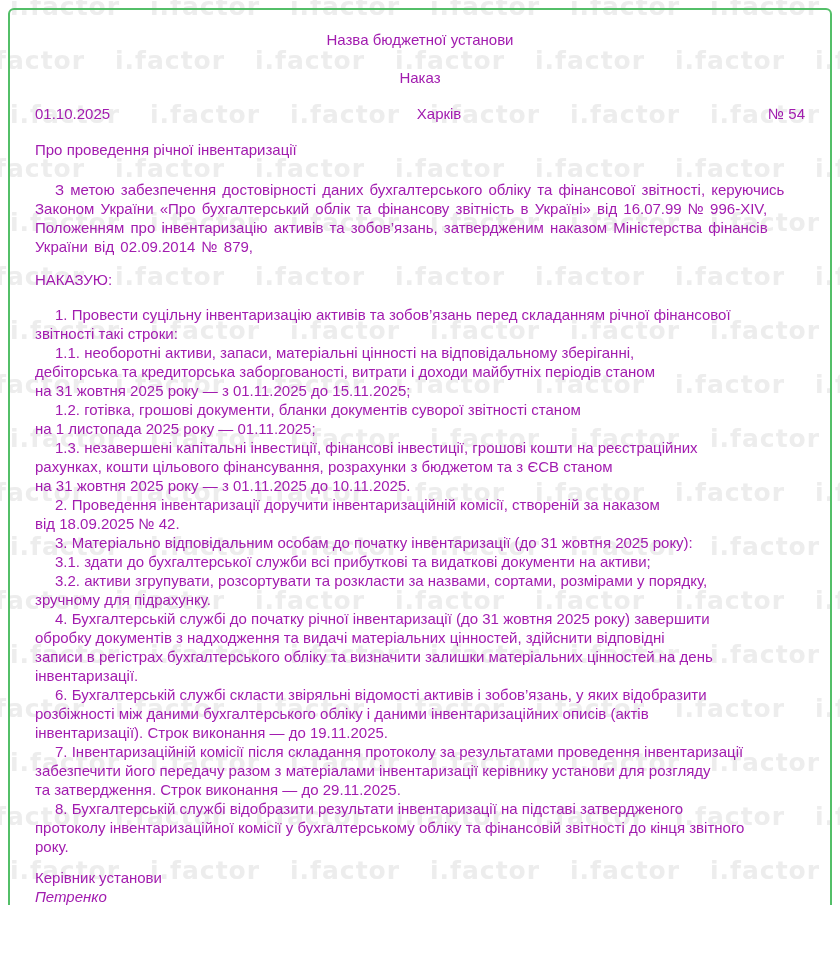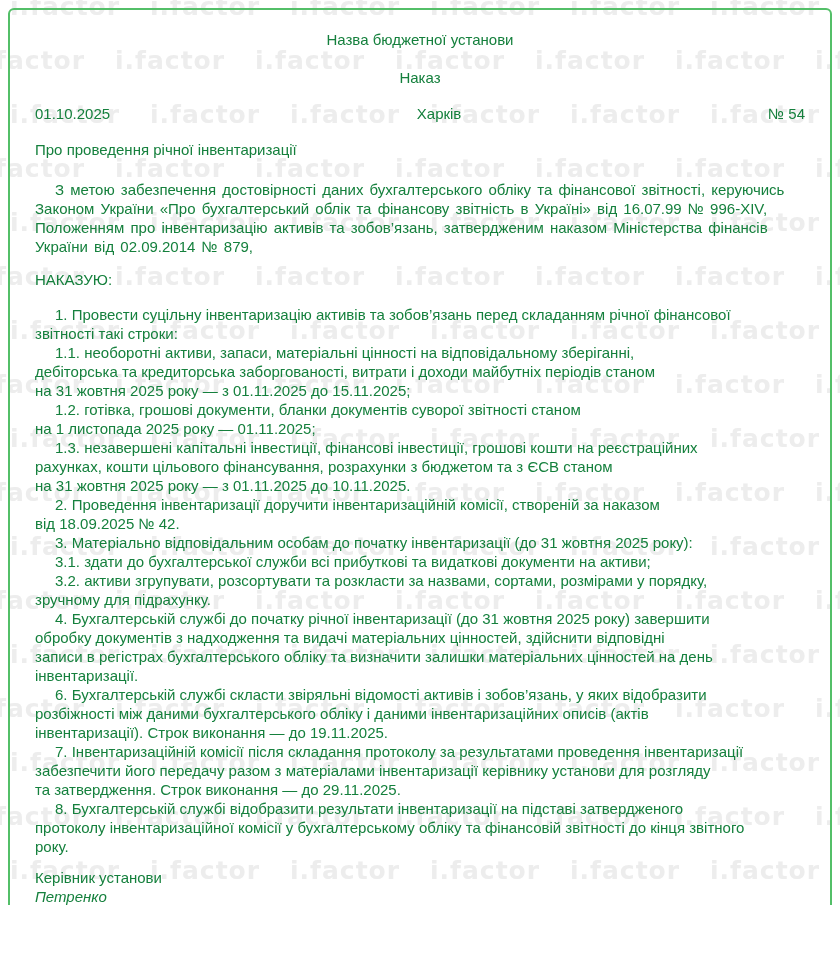--- a/index.html
+++ b/index.html
@@ -196,21 +196,21 @@
       <span class="wm" style="color: rgb(237, 237, 237); left: 10px; top: 964px;">i.factor</span>
       <span class="wm" style="color: rgb(237, 237, 237); left: 150px; top: 964px;">i.factor</span>
       <span class="wm" style="color: rgb(237, 237, 237); left: 290px; top: 964px;">i.factor</span>
       <span class="wm" style="color: rgb(237, 237, 237); left: 430px; top: 964px;">i.factor</span>
       <span class="wm" style="color: rgb(237, 237, 237); left: 570px; top: 964px;">i.factor</span>
       <span class="wm" style="color: rgb(237, 237, 237); left: 710px; top: 964px;">i.factor</span>
     </div>
 
   <div class="frame" style="border-color: rgb(83, 191, 104);"></div>
 
-  <div class="content" style="color: #15803d;">
+  <div class="content" style="color: #a21caf;">
 
     <p class="center">Назва бюджетної установи</p>
 
     <p class="center doc-type">Наказ</p>
 
     <div class="date-row">
       <span>01.10.2025</span>
       <span>Харків</span>
       <span>№ 54</span>
     </div>

